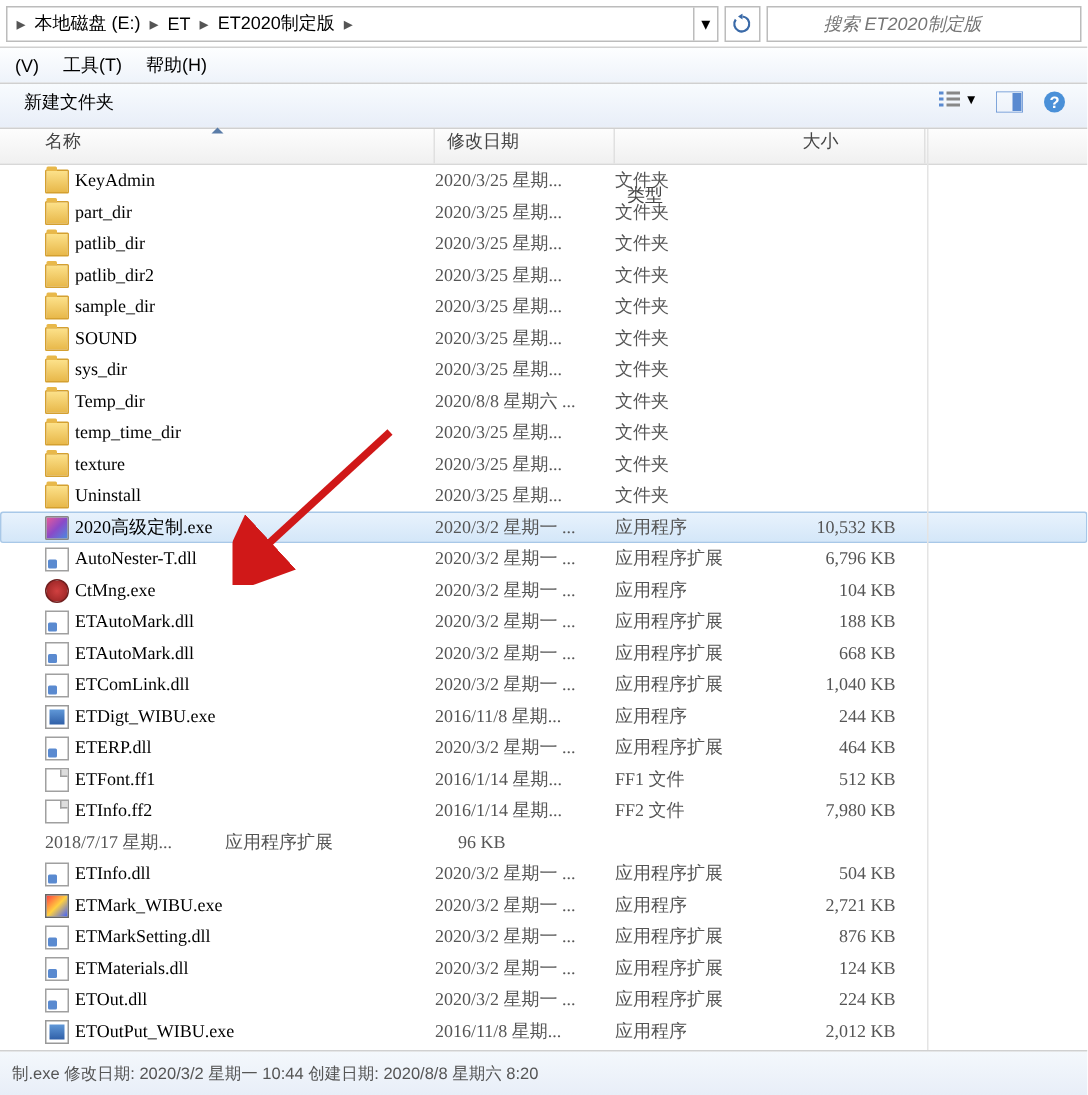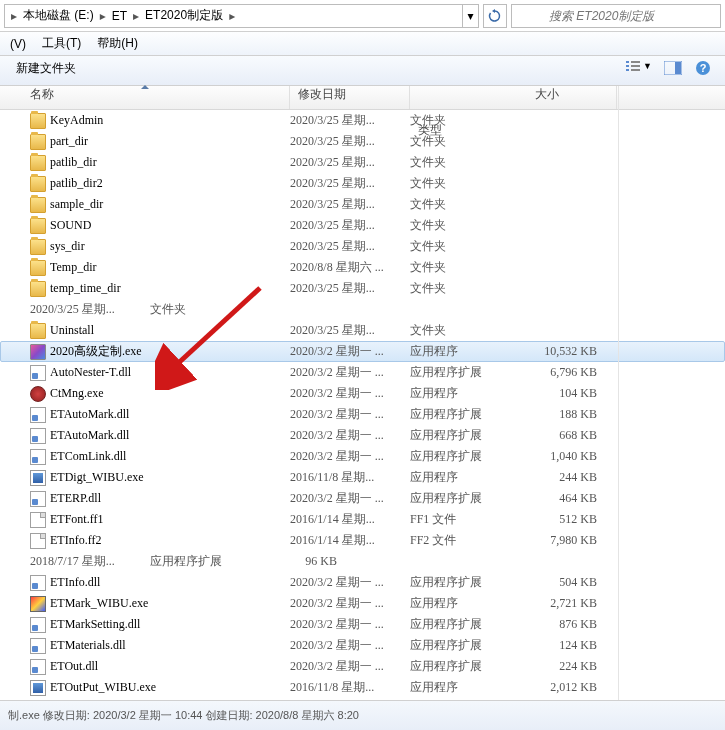--- a/index.html
+++ b/index.html
@@ -439,20 +439,24 @@
     <div class="row">
       <span class="cell-name">
         <span class="icon folder-icon"></span>
         <span>temp_time_dir</span>
       </span>
       <span class="cell-date">2020/3/25 星期...</span>
       <span class="cell-type">文件夹</span>
       <span class="cell-size"></span>
     </div>
     <div class="row">
+      <span class="cell-name">
+        <span class="icon folder-icon"></span>
+        <span>texture</span>
+      </span>
       <span class="cell-date">2020/3/25 星期...</span>
       <span class="cell-type">文件夹</span>
       <span class="cell-size"></span>
     </div>
     <div class="row">
       <span class="cell-name">
         <span class="icon folder-icon"></span>
         <span>Uninstall</span>
       </span>
       <span class="cell-date">2020/3/25 星期...</span>

